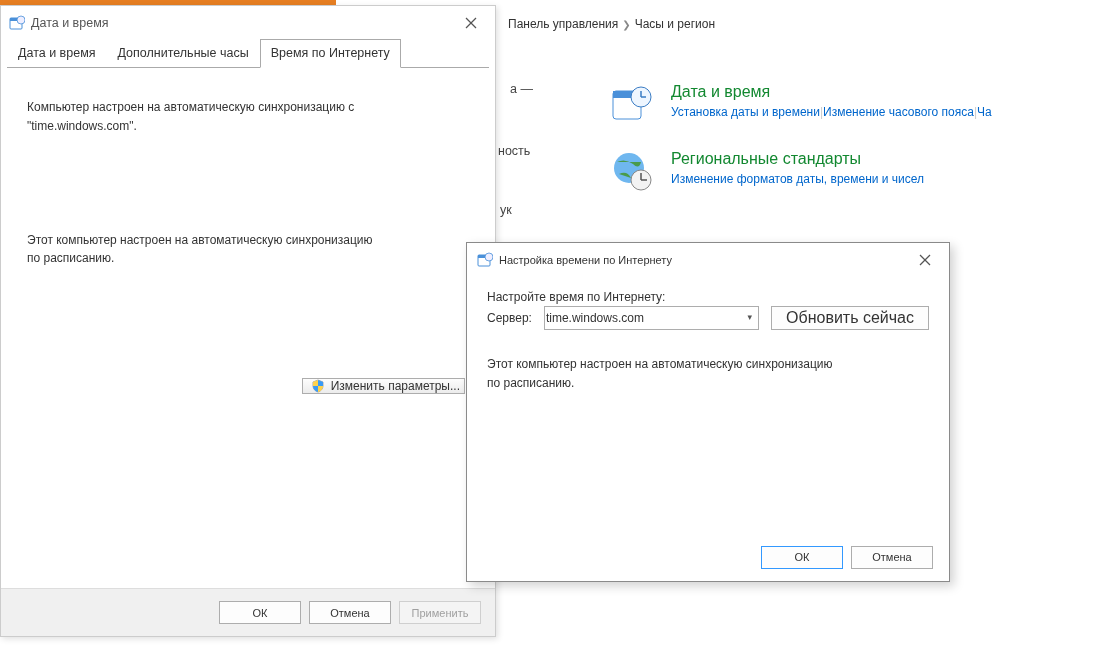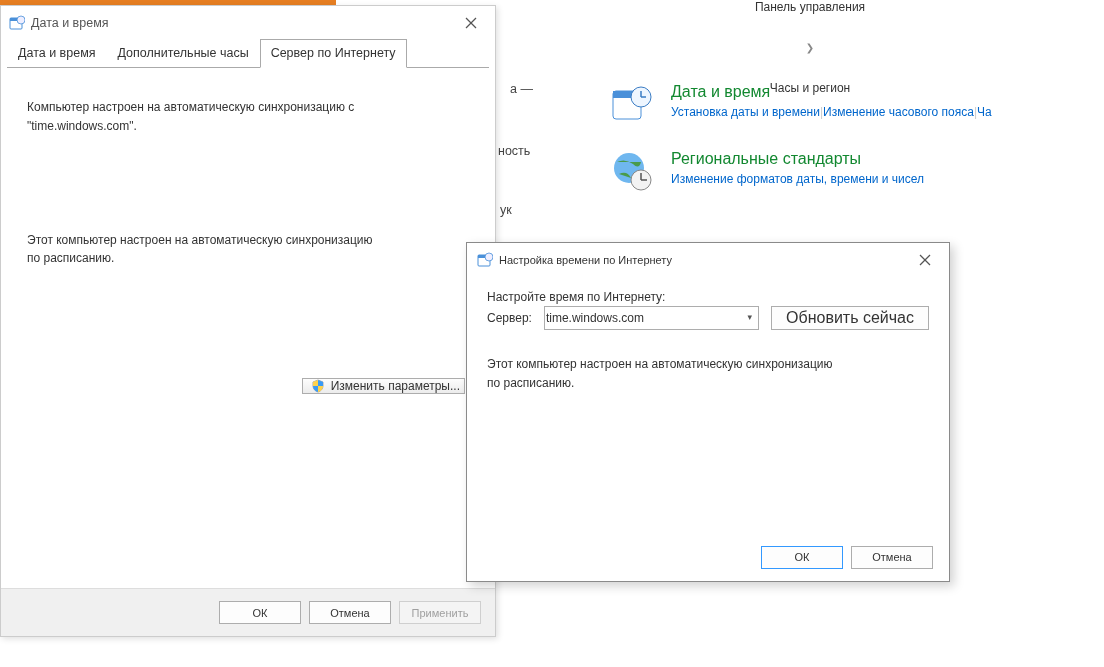--- a/index.html
+++ b/index.html
@@ -1,20 +1,20 @@
 <!DOCTYPE html>
 <html><head>
 <meta charset="utf-8">
 <style>
   * { box-sizing: border-box; margin: 0; padding: 0; font-family: "Segoe UI", Tahoma, sans-serif; font-size: 12px; }
   body { background: #fff; width: 1104px; height: 667px; overflow: hidden; position: relative; }
 
   
   .ctrlpanel { position: absolute; left: 496px; top: 0; right: 0; bottom: 0; background: #fff; }
-  .breadcrumb { height: 48px; display: flex; align-items: center; padding-left: 20px; gap: 28px; color: #333; font-size: 13px; flex-direction: column; }
+  .breadcrumb { height: 48px; display: flex; align-items: center; padding-left: 12px; gap: 4px; color: #333; font-size: 13px; }
   .breadcrumb .chev { color: #888; font-size: 10px; }
   .cp-content { padding: 35px 0 0 115px; }
   .cp-item { display: flex; gap: 18px; margin-bottom: 25px; }
   .cp-icon { width: 42px; height: 42px; flex-shrink: 0; }
   .cp-text-col { display: flex; flex-direction: column; gap: 4px; }
   .green-link { color: #128830; font-size: 16px; }
   .sub-links { display: flex; color: #0066cc; font-size: 12.5px; }
   .sub-links span { white-space: nowrap; }
   .sub-divider { color: #ccc; }
 
@@ -135,21 +135,21 @@
       <svg class="" width="12" height="12" viewBox="0 0 12 12">
           <line x1="1" y1="1" x2="11" y2="11" stroke="currentColor" stroke-width="1.2"></line>
           <line x1="11" y1="1" x2="1" y2="11" stroke="currentColor" stroke-width="1.2"></line>
         </svg>
     </div>
   </div>
 
   <div class="tabs">
     <div class="tab">Дата и время</div>
     <div class="tab">Дополнительные часы</div>
-    <div class="tab active">Сервер по Интернету</div>
+    <div class="tab active">Время по Интернету</div>
   </div>
 
   <div class="tab-panel">
     <div class="body-text">
       <span>Компьютер настроен на автоматическую синхронизацию с</span><br>
       <span>"time.windows.com".</span>
     </div>
     <div class="body-text mt">
       <span>Этот компьютер настроен на автоматическую синхронизацию</span><br>
       <span>по расписанию.</span>

